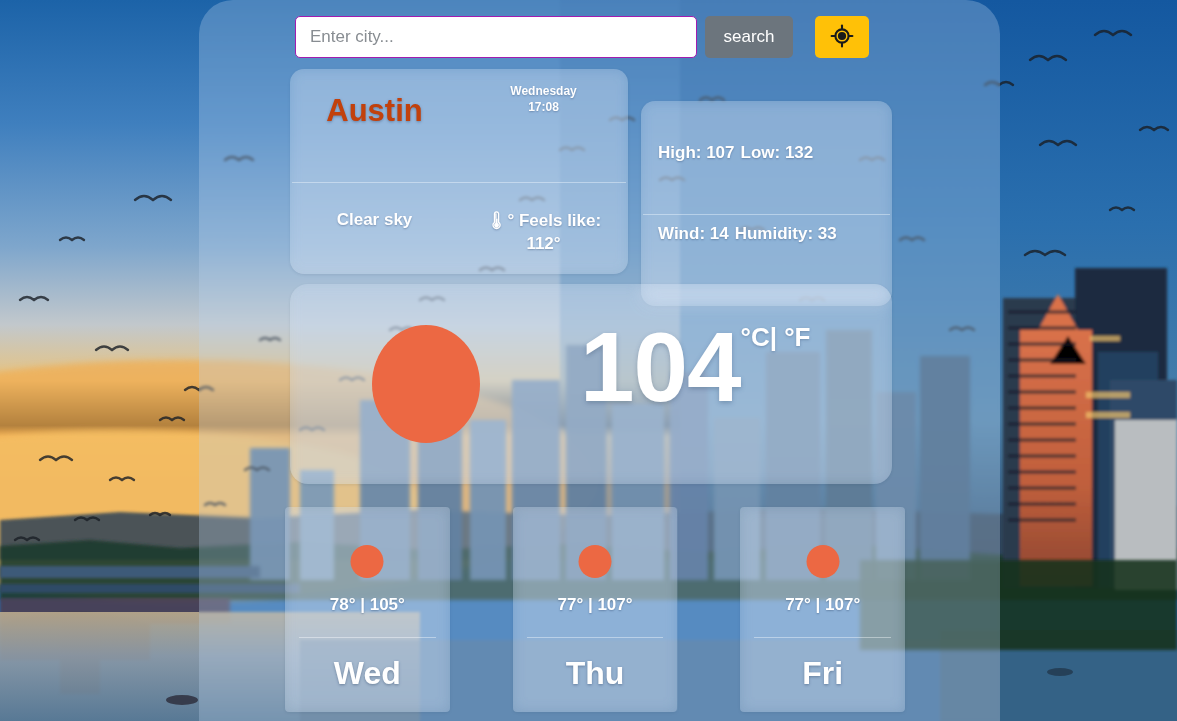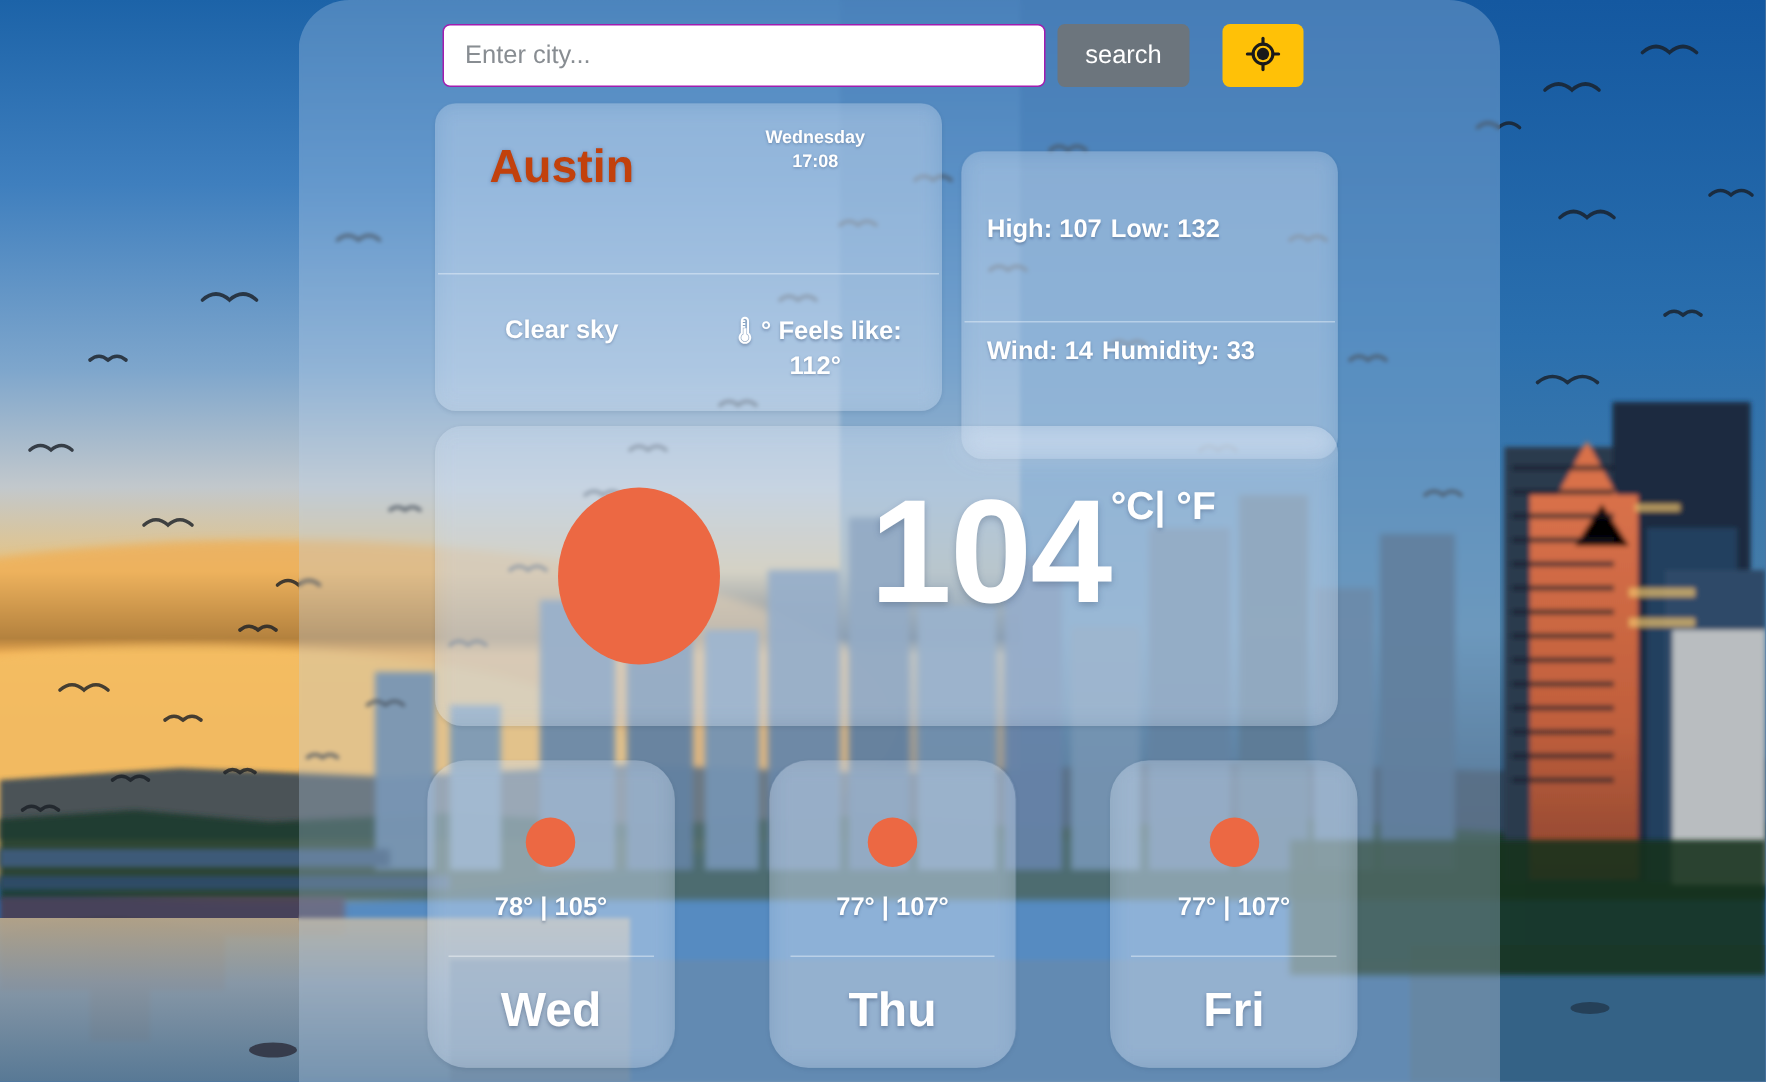--- a/index.html
+++ b/index.html
@@ -230,21 +230,21 @@
     left: 86px;
     top: 507px;
     width: 620px;
     display: flex;
     gap: 63px;
   }
   .forecast-card {
     position: relative;
     width: 165px;
     height: 205px;
-    border-radius: 26px;
+    border-radius: 4px;
   }
   .forecast-icon {
     position: absolute;
     left: 50%;
     transform: translateX(-50%);
     top: 38px;
     width: 33px;
     height: 33px;
     border-radius: 50%;
     background: #ec6843;

